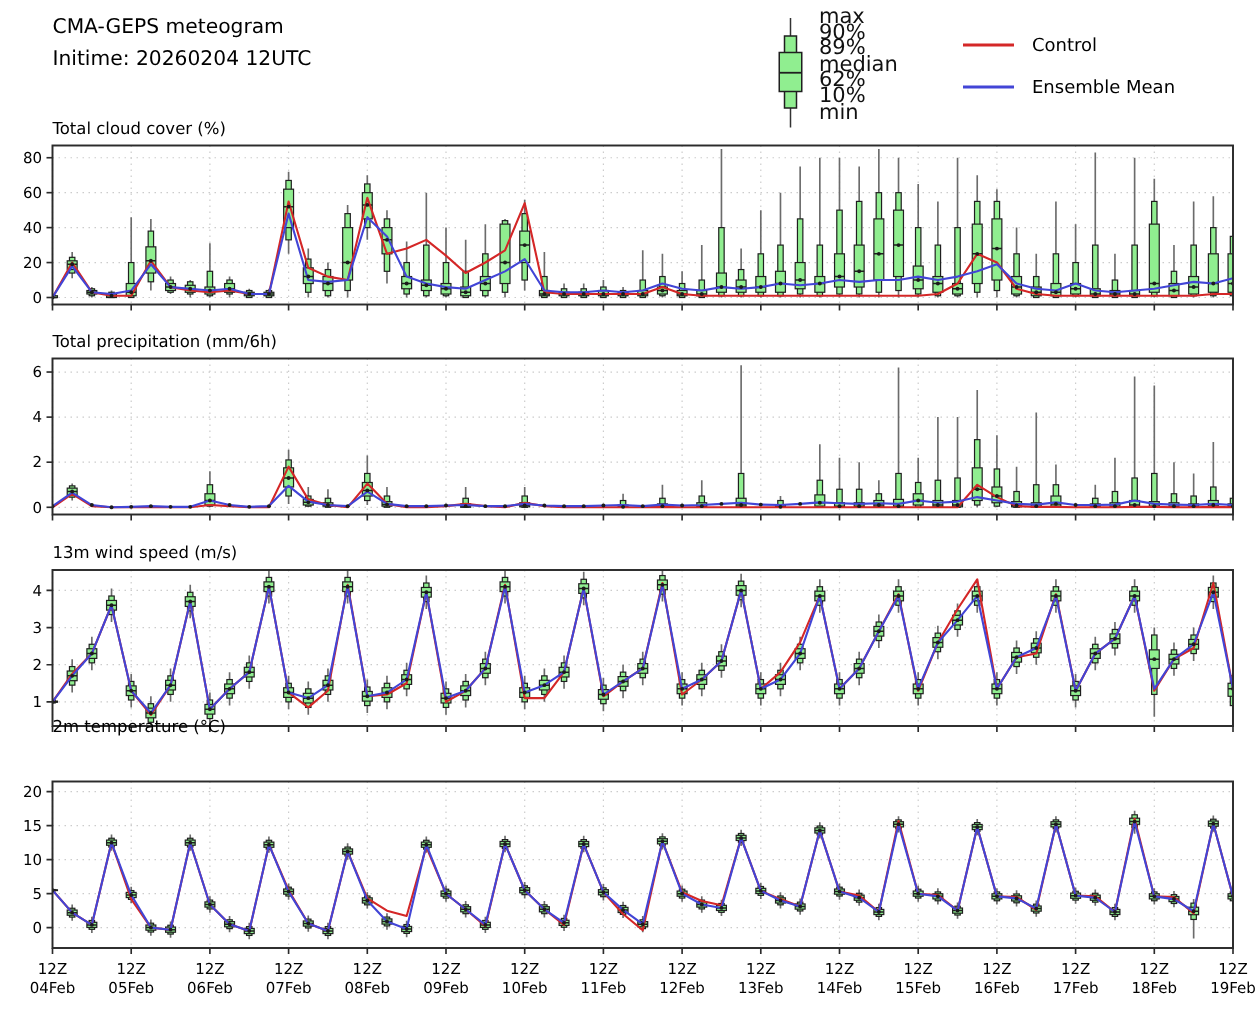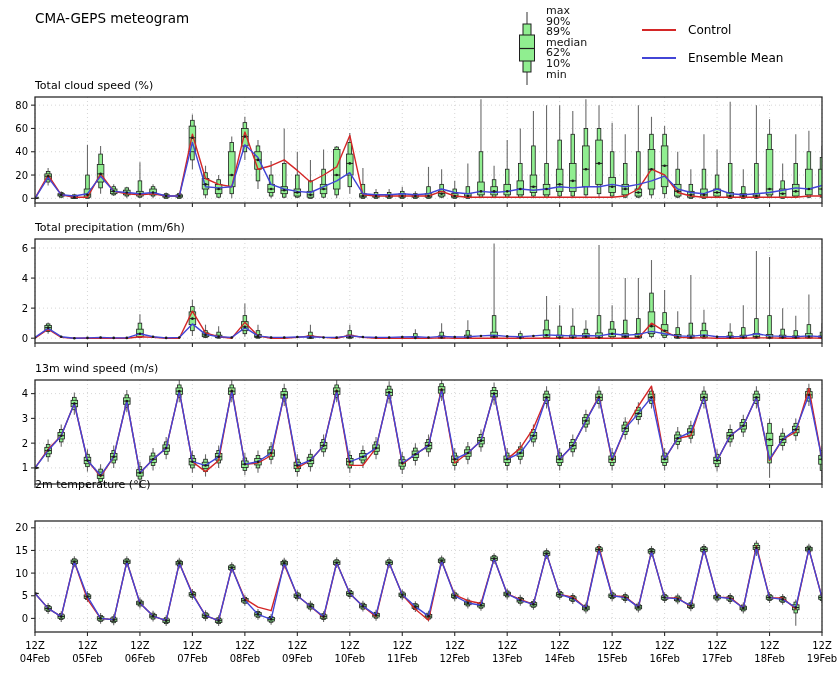--- a/index.html
+++ b/index.html
@@ -1,36 +1,37 @@
 <!DOCTYPE html>
 <html><head>
 <meta charset="utf-8">
 <style>
   html,body{margin:0;padding:0;background:#ffffff;}
   .page{position:relative;width:838px;height:681px;background:#ffffff;overflow:hidden;
         font-family:"DejaVu Sans","Liberation Sans",sans-serif;color:#000;}
   .header{position:absolute;left:35px;top:8px;font-size:13.5px;line-height:21px;}
   .legend-box{position:absolute;left:512px;top:6px;}
   .legend-box svg{position:absolute;left:0;top:2px;}
-  .legend-box-labels{position:absolute;left:34px;top:0;font-size:11px;line-height:10.6px;color:#111;}
+  .legend-box-labels{position:absolute;left:34px;top:0;font-size:14px;line-height:10.6px;color:#111;}
   .legend-lines{position:absolute;left:642px;top:16px;}
   .legend-entry{display:flex;align-items:center;height:28px;}
   .legend-swatch{display:inline-block;width:34px;height:0;border-top:2px solid #000;margin-right:12px;}
   .legend-entry .lbl{font-size:12px;}
   .panel-title{position:absolute;left:35px;font-size:11px;color:#000;}
   svg.panel{position:absolute;left:0;}
   text{font-family:"DejaVu Sans","Liberation Sans",sans-serif;}
 </style>
 </head>
 <body>
 
 <div class="page">
 
   <div class="header">
     <div>CMA-GEPS meteogram</div>
+    <div>Initime: 20260204 12UTC</div>
   </div>
 
   <div class="legend-box">
     <svg width="30" height="82">
       <line x1="15" y1="4" x2="15" y2="77" stroke="#333" stroke-width="1"></line>
       <rect x="11" y="16" width="8" height="48" fill="#90ee90" stroke="#1f1f1f" stroke-width="1"></rect>
       <rect x="7.5" y="27" width="15" height="26" fill="#90ee90" stroke="#1f1f1f" stroke-width="1"></rect>
       <line x1="7.5" y1="40.5" x2="22.5" y2="40.5" stroke="#1f1f1f" stroke-width="1.2"></line>
     </svg>
     <div class="legend-box-labels">
@@ -48,21 +49,21 @@
     <div class="legend-entry">
       <span class="legend-swatch" id="swatch-control" style="border-top-color: rgb(212, 39, 39);"></span>
       <span class="lbl">Control</span>
     </div>
     <div class="legend-entry">
       <span class="legend-swatch" id="swatch-ensemble" style="border-top-color: rgb(66, 69, 214);"></span>
       <span class="lbl">Ensemble Mean</span>
     </div>
   </div>
 
-  <div class="panel-title" style="top:79px">Total cloud speed (%)</div>
+  <div class="panel-title" style="top:79px">Total cloud cover (%)</div>
   <svg class="panel" id="panel-svg-0" style="top:94px" width="838" height="116">
       <rect x="35" y="3" width="787" height="106" fill="#ffffff"></rect>
       <line x1="35" x2="822" y1="104.34065934065934" y2="104.34065934065934" stroke="#cccccc" stroke-width="0.8" stroke-dasharray="1 3"></line>
       <line x1="35" x2="822" y1="81.04395604395604" y2="81.04395604395604" stroke="#cccccc" stroke-width="0.8" stroke-dasharray="1 3"></line>
       <line x1="35" x2="822" y1="57.74725274725275" y2="57.74725274725275" stroke="#cccccc" stroke-width="0.8" stroke-dasharray="1 3"></line>
       <line x1="35" x2="822" y1="34.450549450549445" y2="34.450549450549445" stroke="#cccccc" stroke-width="0.8" stroke-dasharray="1 3"></line>
       <line x1="35" x2="822" y1="11.153846153846155" y2="11.153846153846155" stroke="#cccccc" stroke-width="0.8" stroke-dasharray="1 3"></line>
       <line x1="35" x2="35" y1="3" y2="109" stroke="#cccccc" stroke-width="0.8" stroke-dasharray="1 3"></line>
       <line x1="87.46666666666667" x2="87.46666666666667" y1="3" y2="109" stroke="#cccccc" stroke-width="0.8" stroke-dasharray="1 3"></line>
       <line x1="139.93333333333334" x2="139.93333333333334" y1="3" y2="109" stroke="#cccccc" stroke-width="0.8" stroke-dasharray="1 3"></line>

